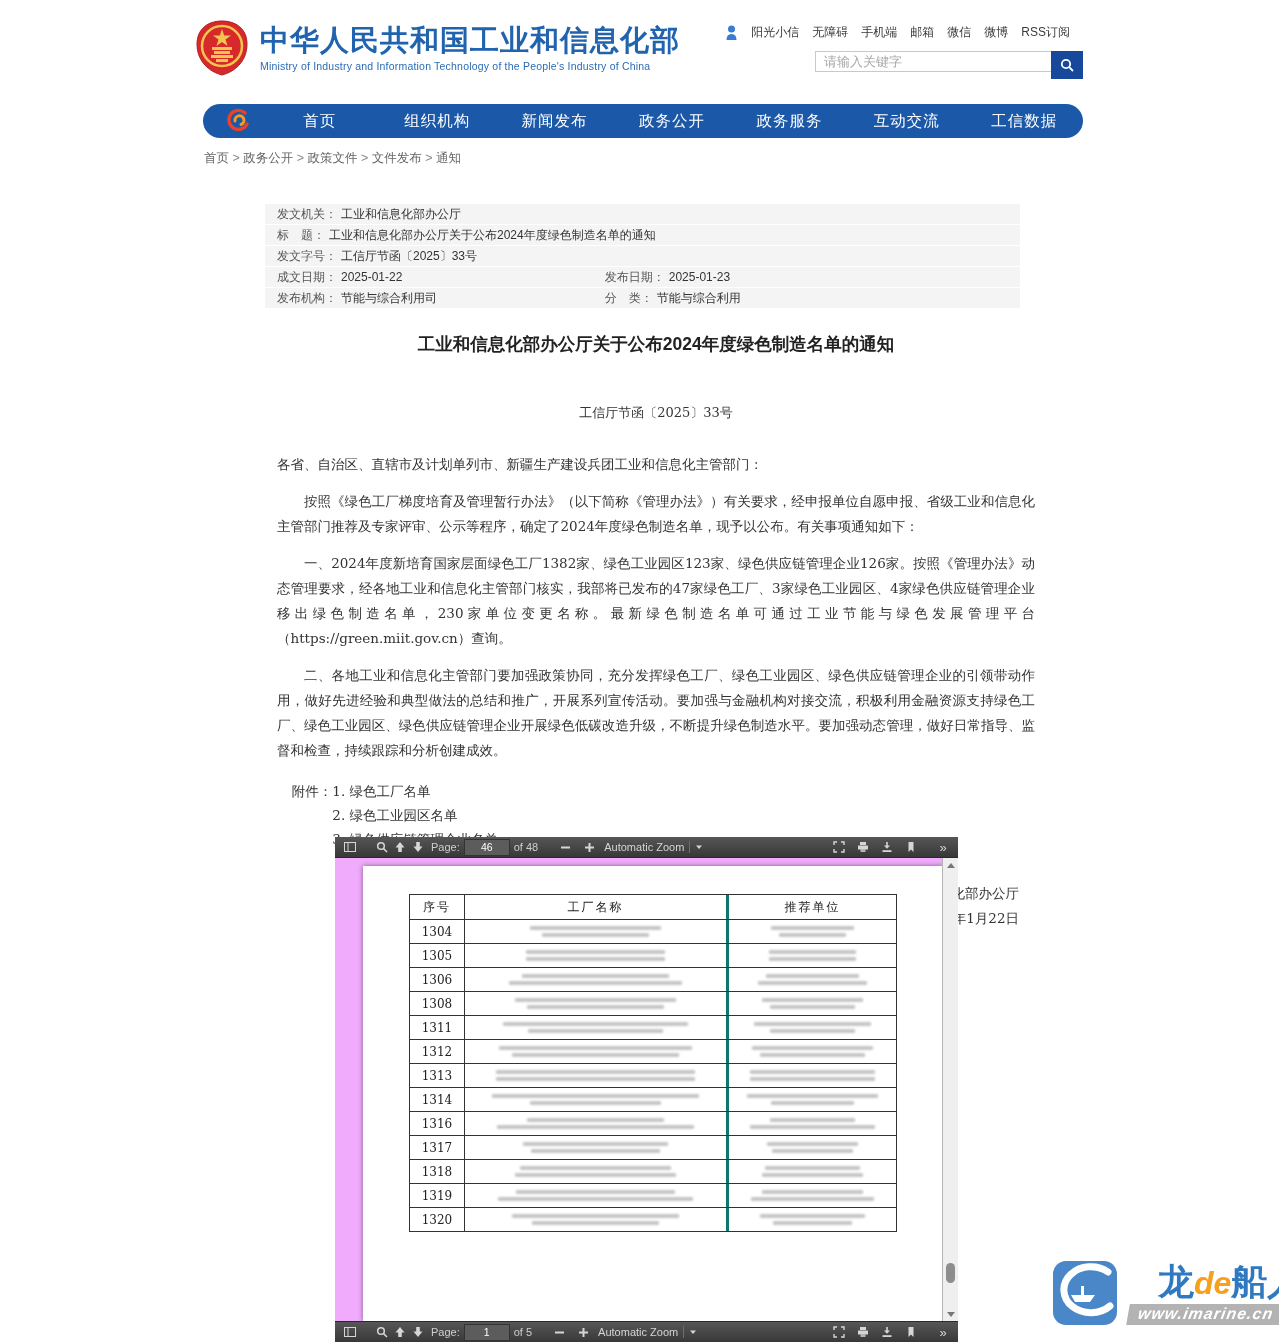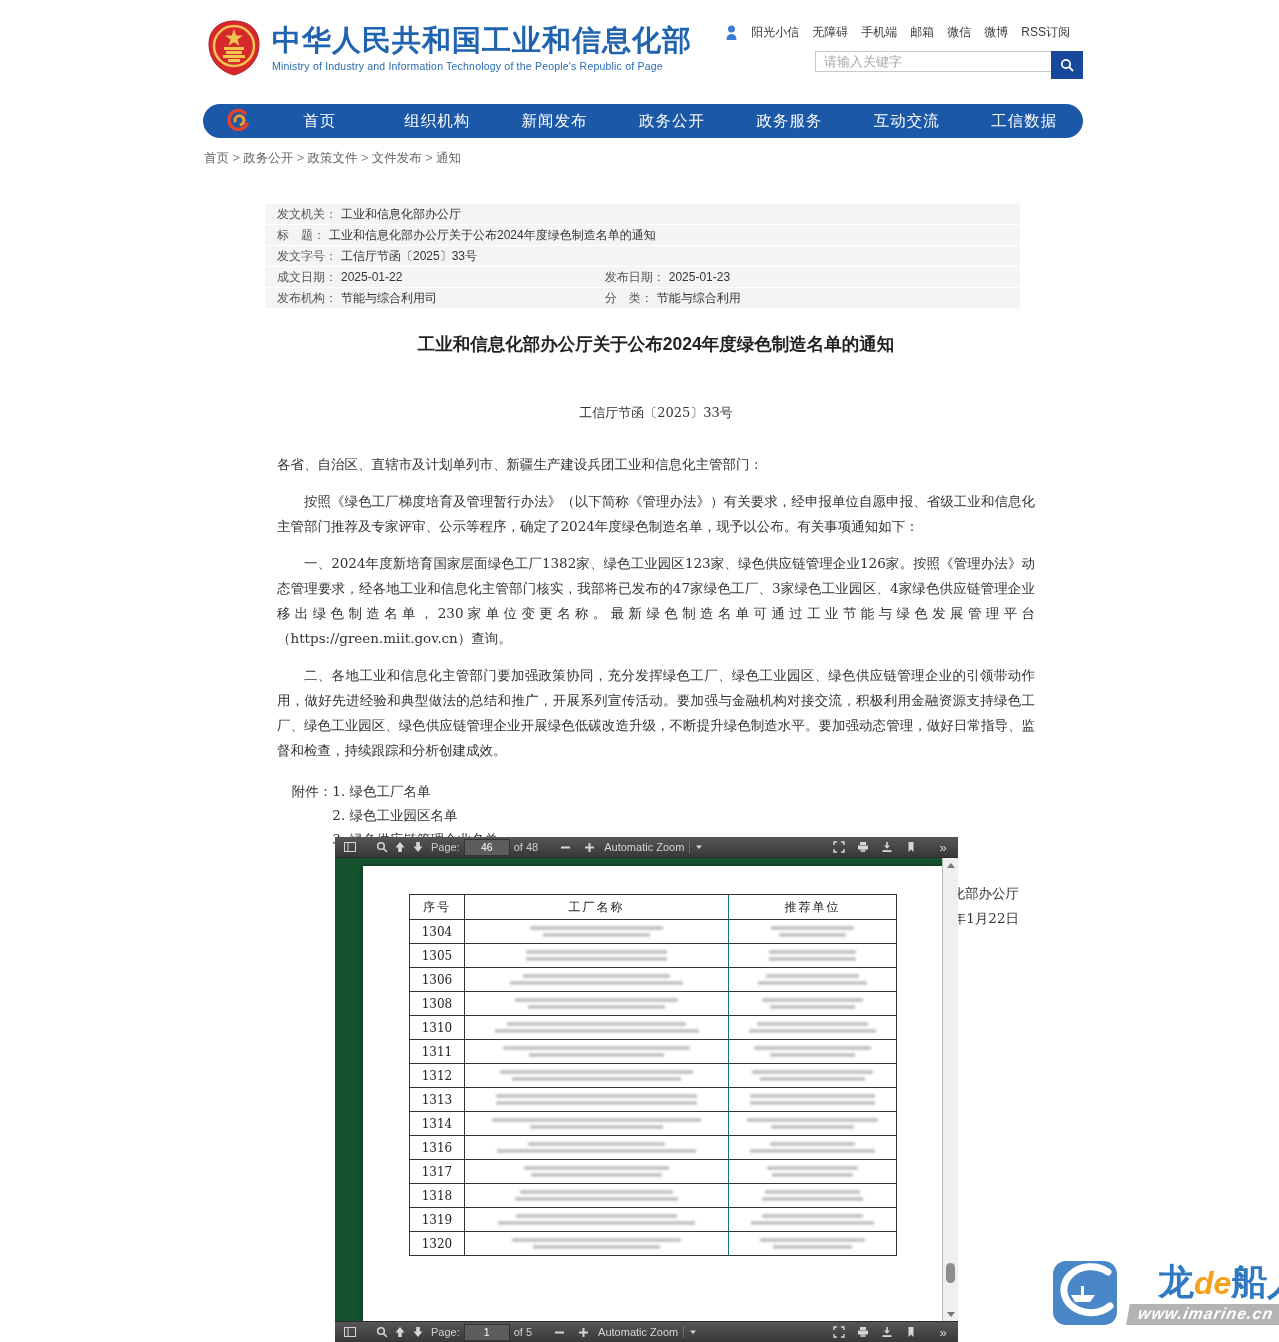--- a/index.html
+++ b/index.html
@@ -1,21 +1,21 @@
 <!DOCTYPE html>
 <html><head>
 <meta charset="utf-8">
 <style>
   html,body{margin:0;padding:0;}
   body{
     width:1279px;height:1342px;position:relative;background:#fff;
     font-family:"Liberation Sans",sans-serif;overflow:hidden;color:#333;
   }
   
-  .site-header{position:absolute;left:208px;top:20px;display:flex;align-items:flex-start;}
+  .site-header{position:absolute;left:196px;top:20px;display:flex;align-items:flex-start;}
   .emblem{width:52px;height:56px;margin-right:12px;}
   .site-titles{padding-top:4px;}
   .site-title{font-size:29px;font-weight:bold;color:#2063ae;letter-spacing:1px;line-height:32px;}
   .site-subtitle{font-size:10.5px;color:#2b6cb4;margin-top:4px;letter-spacing:.2px;}
   .quick-links{position:absolute;top:24px;right:196px;display:flex;align-items:center;gap:13px;font-size:12px;color:#3a3a3a;}
   .quick-links span.link{cursor:pointer;}
   .mascot{width:13px;height:16px;display:inline-block;}
   .search-bar{position:absolute;top:51px;right:196px;width:268px;height:21px;display:flex;}
   .search-input{flex:1;border:1px solid #c9c9c9;border-right:none;padding:0 8px;font-size:13px;color:#333;outline:none;font-family:"Liberation Sans",sans-serif;}
   .search-input::placeholder{color:#a9a9a9;}
@@ -37,21 +37,21 @@
   
   .article{position:absolute;left:277px;top:332px;width:758px;font-family:"DejaVu Serif",serif;font-size:13.5px;color:#333;}
   .a-title{text-align:center;font-family:"Liberation Sans",sans-serif;font-weight:bold;font-size:17.5px;color:#222;}
   .a-docno{text-align:center;margin-top:48px;font-size:13px;}
   .a-salutation{margin-top:30px;line-height:25px;}
   .a-p{margin:12px 0 0;text-indent:2em;line-height:25px;text-align:justify;}
   .a-attach{margin-top:16px;display:flex;padding-left:1.1em;line-height:24px;}
   .a-attach-items div{line-height:24px;}
   .a-sign{margin-top:30px;text-align:right;padding-right:16px;line-height:25px;}
   
-  .pdf-viewer{position:absolute;left:335px;top:837px;width:623px;height:505px;background:#14532d;}
+  .pdf-viewer{position:absolute;left:335px;top:837px;width:623px;height:505px;background:#f0abfc;}
   .pdf-toolbar{position:absolute;left:0;width:100%;height:21px;background:linear-gradient(#565656,#383838);display:flex;align-items:center;font-size:11px;color:#d5d5d5;box-sizing:border-box;padding:0 6px;z-index:3;}
   .pdf-toolbar.top{top:0;border-bottom:1px solid #2a2a2a;}
   .pdf-toolbar.bottom{bottom:0;border-top:1px solid #2a2a2a;}
   .tb-btn{display:flex;align-items:center;justify-content:center;width:18px;height:17px;cursor:pointer;border-radius:2px;}
   .tb-gap{width:14px;}
   .tb-sm{width:6px;}
   .tb-label{margin:0 4px;color:#cfcfcf;}
   .page-input{width:40px;height:13px;background:#5c5c5c;border:1px solid #333;color:#fff;font-size:10.5px;text-align:center;font-family:"Liberation Sans",sans-serif;}
   .zoom-select{display:flex;align-items:center;height:17px;cursor:pointer;margin-left:6px;}
   .zoom-divider{width:1px;height:12px;background:#6e6e6e;margin:0 5px;}
@@ -64,21 +64,21 @@
   .sb-arrow.down{bottom:0;}
   .tri-up{width:0;height:0;border-left:4px solid transparent;border-right:4px solid transparent;border-bottom:5px solid #777;}
   .tri-down{width:0;height:0;border-left:4px solid transparent;border-right:4px solid transparent;border-top:5px solid #777;}
   .sb-thumb{position:absolute;left:3px;width:9px;height:20px;background:#8d8d8d;border-radius:5px;bottom:38px;cursor:pointer;}
   
   .pt{margin:28px auto 0;width:488px;border:1px solid #333;font-family:"DejaVu Serif",serif;font-size:12px;color:#222;box-sizing:border-box;}
   .pt-row{display:flex;border-bottom:1px solid #333;}
   .pt-row:last-child{border-bottom:none;}
   .pt-c{box-sizing:border-box;display:flex;align-items:center;justify-content:center;min-height:23px;padding:1px 4px;text-align:center;}
   .pt-c1{width:55px;border-right:1px solid #333;}
-  .pt-c2{width:264px;border-right:1px solid #0f766e;}
+  .pt-c2{width:264px;border-right:3px solid #0f766e;}
   .pt-c3{flex:1;}
   .pt-head .pt-c{min-height:24px;letter-spacing:2px;}
   .redacted{flex-direction:column;justify-content:center;gap:3px;}
   .redacted i{display:block;height:4px;background:#c6c6c6;border-radius:1px;filter:blur(1.2px);}
   
   .watermark{position:absolute;left:1052px;top:1258px;width:226px;height:76px;}
   .wm-logo{position:absolute;left:0;top:2px;}
   .wm-text{position:absolute;left:74px;top:0;font-size:36px;font-weight:bold;color:#2f79c0;font-family:"Liberation Sans",sans-serif;white-space:nowrap;margin-left:32px;}
   .wm-de{color:#f5a01e;font-style:italic;font-size:32px;}
   .wm-url{position:absolute;left:76px;top:46px;background:#b3b3b3;color:#fff;font-style:italic;font-weight:bold;font-size:16px;padding:1px 10px 2px;transform:skewX(-10deg);letter-spacing:1px;}
@@ -91,21 +91,21 @@
     <path d="M26 1 C40 1 51 9 51 24 C51 42 38 52 26 55 C14 52 1 42 1 24 C1 9 12 1 26 1 Z" fill="#d7282b" stroke="#b01f22" stroke-width="1"></path>
     <circle cx="26" cy="26" r="20" fill="none" stroke="#f2c550" stroke-width="2.5"></circle>
     <polygon points="26,9 28.2,15.5 35,15.5 29.5,19.6 31.6,26 26,22 20.4,26 22.5,19.6 17,15.5 23.8,15.5" fill="#f2c550"></polygon>
     <rect x="16" y="27" width="20" height="3" fill="#f2c550"></rect>
     <rect x="18" y="31" width="16" height="3" fill="#f2c550"></rect>
     <rect x="15" y="35" width="22" height="3" fill="#f2c550"></rect>
     <rect x="20" y="39" width="12" height="3" fill="#f2c550"></rect>
   </svg>
   <div class="site-titles">
     <div class="site-title">中华人民共和国工业和信息化部</div>
-    <div class="site-subtitle">Ministry of Industry and Information Technology of the People's Republic of Page</div>
+    <div class="site-subtitle">Ministry of Industry and Information Technology of the People's Industry of China</div>
   </div>
 </div>
 
 <div class="quick-links">
   <svg class="mascot" viewBox="0 0 13 16">
     <circle cx="6.5" cy="4" r="3.5" fill="#3a7bd5"></circle>
     <path d="M1.5 15 Q1.5 9 6.5 9 Q11.5 9 11.5 15 Z" fill="#3a7bd5"></path>
   </svg>
   <span>
     
@@ -336,31 +336,20 @@
               <i style="width: 64%;"></i>
               <i style="width: 54%;"></i>
             </div>
             <div class="pt-c pt-c3 redacted">
               <i style="width: 64%;"></i>
               <i style="width: 54%;"></i>
             </div>
           </div>
 
 
-          <div class="pt-row">
-            <div class="pt-c pt-c1">1310</div>
-            <div class="pt-c pt-c2 redacted">
-              <i style="width: 70%;"></i>
-              <i style="width: 80%;"></i>
-            </div>
-            <div class="pt-c pt-c3 redacted">
-              <i style="width: 70%;"></i>
-              <i style="width: 80%;"></i>
-            </div>
-          </div>
 
           <div class="pt-row">
             <div class="pt-c pt-c1">1311</div>
             <div class="pt-c pt-c2 redacted">
               <i style="width: 73%;"></i>
               <i style="width: 53%;"></i>
             </div>
             <div class="pt-c pt-c3 redacted">
               <i style="width: 73%;"></i>
               <i style="width: 53%;"></i>

